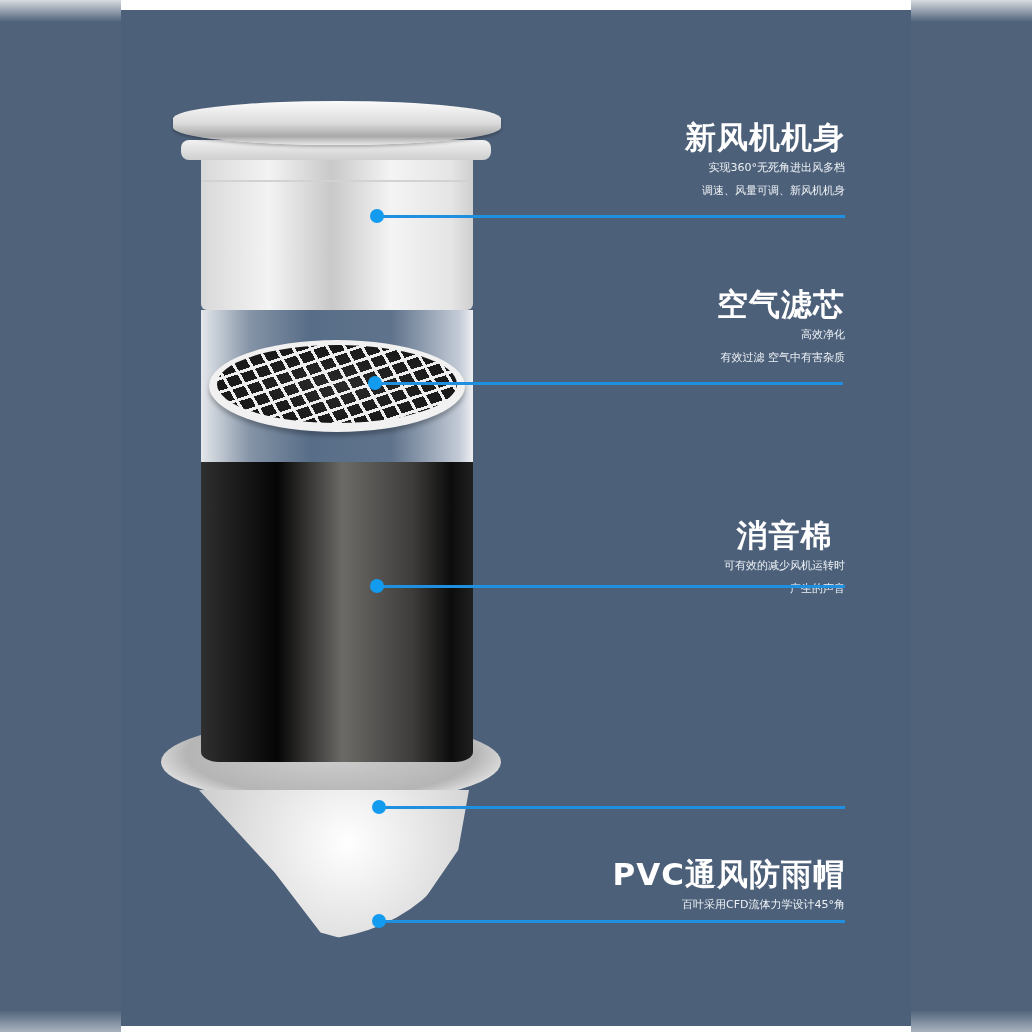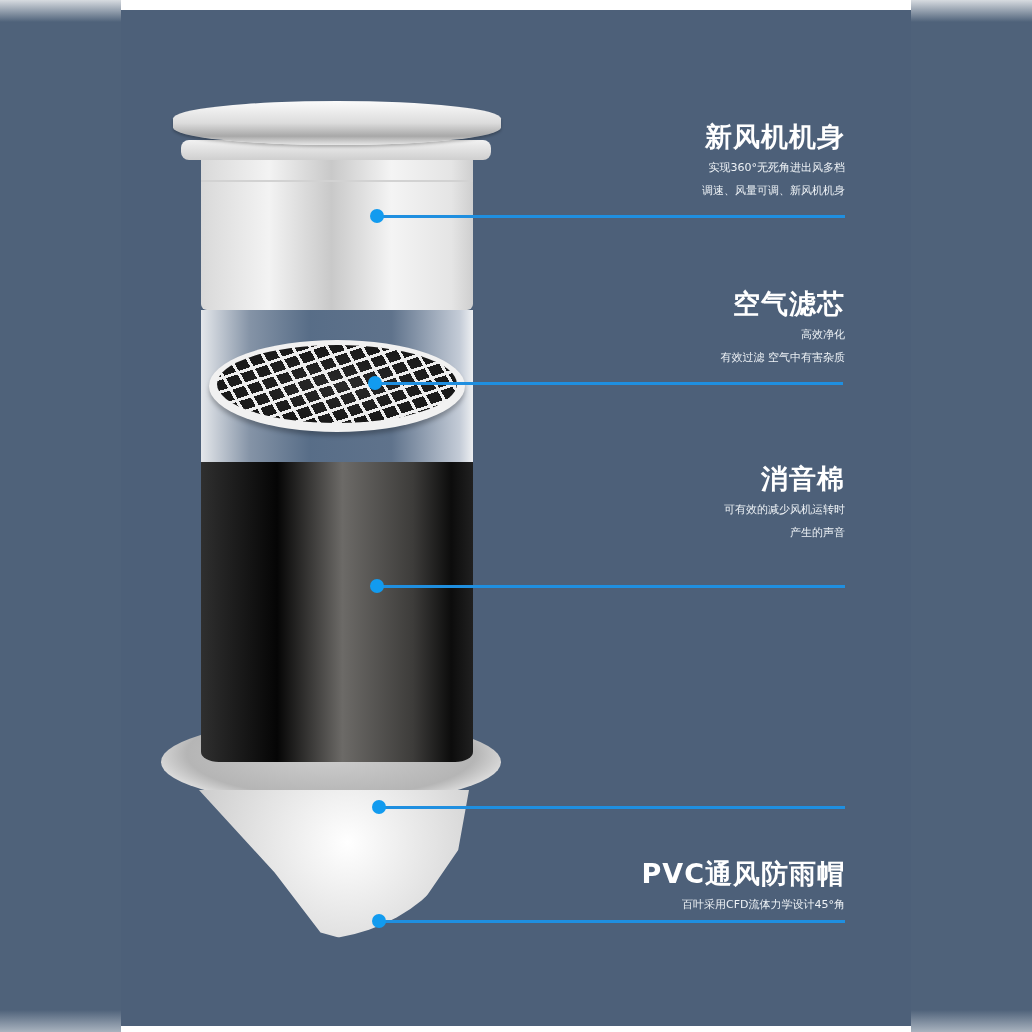--- a/index.html
+++ b/index.html
@@ -27,21 +27,21 @@
     radial-gradient(#2a2a2a,#111);}
   .black-tube{position:absolute;left:80px;top:462px;width:272px;height:300px;background:linear-gradient(90deg,#2f2f2f,#050505 28%,#6c6a67 52%,#3d3c3a 78%,#0c0c0c 92%,#202020);border-bottom-left-radius:18px 10px;border-bottom-right-radius:18px 10px;}
   .seal-ring{position:absolute;left:40px;top:720px;width:340px;height:84px;border-radius:50%;background:radial-gradient(ellipse at 50% 40%,#cfcfcf,#b5b5b5 60%,#ededed 80%,#ffffff);z-index:0;}
   .rain-cap{position:absolute;left:78px;top:790px;width:270px;height:150px;background:radial-gradient(circle at 55% 35%,#ffffff,#e3e3e3 50%,#c6c6c6);border-radius:0 0 60% 10% / 0 0 90% 30%;clip-path:polygon(0 0,100% 0,96% 40%,80% 82%,55% 100%,45% 95%,28% 55%);}
   .layer-top{z-index:2;}
 
   
   .dot{position:absolute;width:14px;height:14px;border-radius:50%;background:#129bef;z-index:5;}
   .line{position:absolute;height:3px;background:#1f8fe0;z-index:4;}
   .callout{position:absolute;right:66px;text-align:right;color:#ffffff;}
-  .callout .title{font-size:27px;font-weight:bold;line-height:38px;letter-spacing:1px;}
+  .callout .title{font-size:31px;font-weight:bold;line-height:38px;letter-spacing:1px;text-align:center;}
   .callout .desc{font-size:11px;line-height:23px;color:#eef2f6;}
 </style>
 </head>
 <body>
 
 <div class="side left">
   <div class="fade-top"></div>
   <div class="fade-bot"></div>
 </div>
 <div class="side right">
@@ -76,21 +76,21 @@
   <div class="dot" style="left:247px;top:376px;"></div>
   <div class="line" style="left:256px;top:382px;width:466px;"></div>
   <div class="callout" style="top:285px;">
     <div class="title">空气滤芯</div>
     <div class="desc">高效净化</div>
     <div class="desc">有效过滤 空气中有害杂质</div>
   </div>
 
   <div class="dot" style="left:249px;top:579px;"></div>
   <div class="line" style="left:258px;top:585px;width:466px;"></div>
-  <div class="callout" style="top:460px;">
+  <div class="callout" style="top:516px;">
     <div class="title">消音棉</div>
     <div class="desc">可有效的减少风机运转时</div>
     <div class="desc">产生的声音</div>
   </div>
 
   <div class="dot" style="left:251px;top:800px;"></div>
   <div class="line" style="left:260px;top:806px;width:464px;"></div>
 
   <div class="dot" style="left:251px;top:914px;"></div>
   <div class="line" style="left:260px;top:920px;width:464px;"></div>

